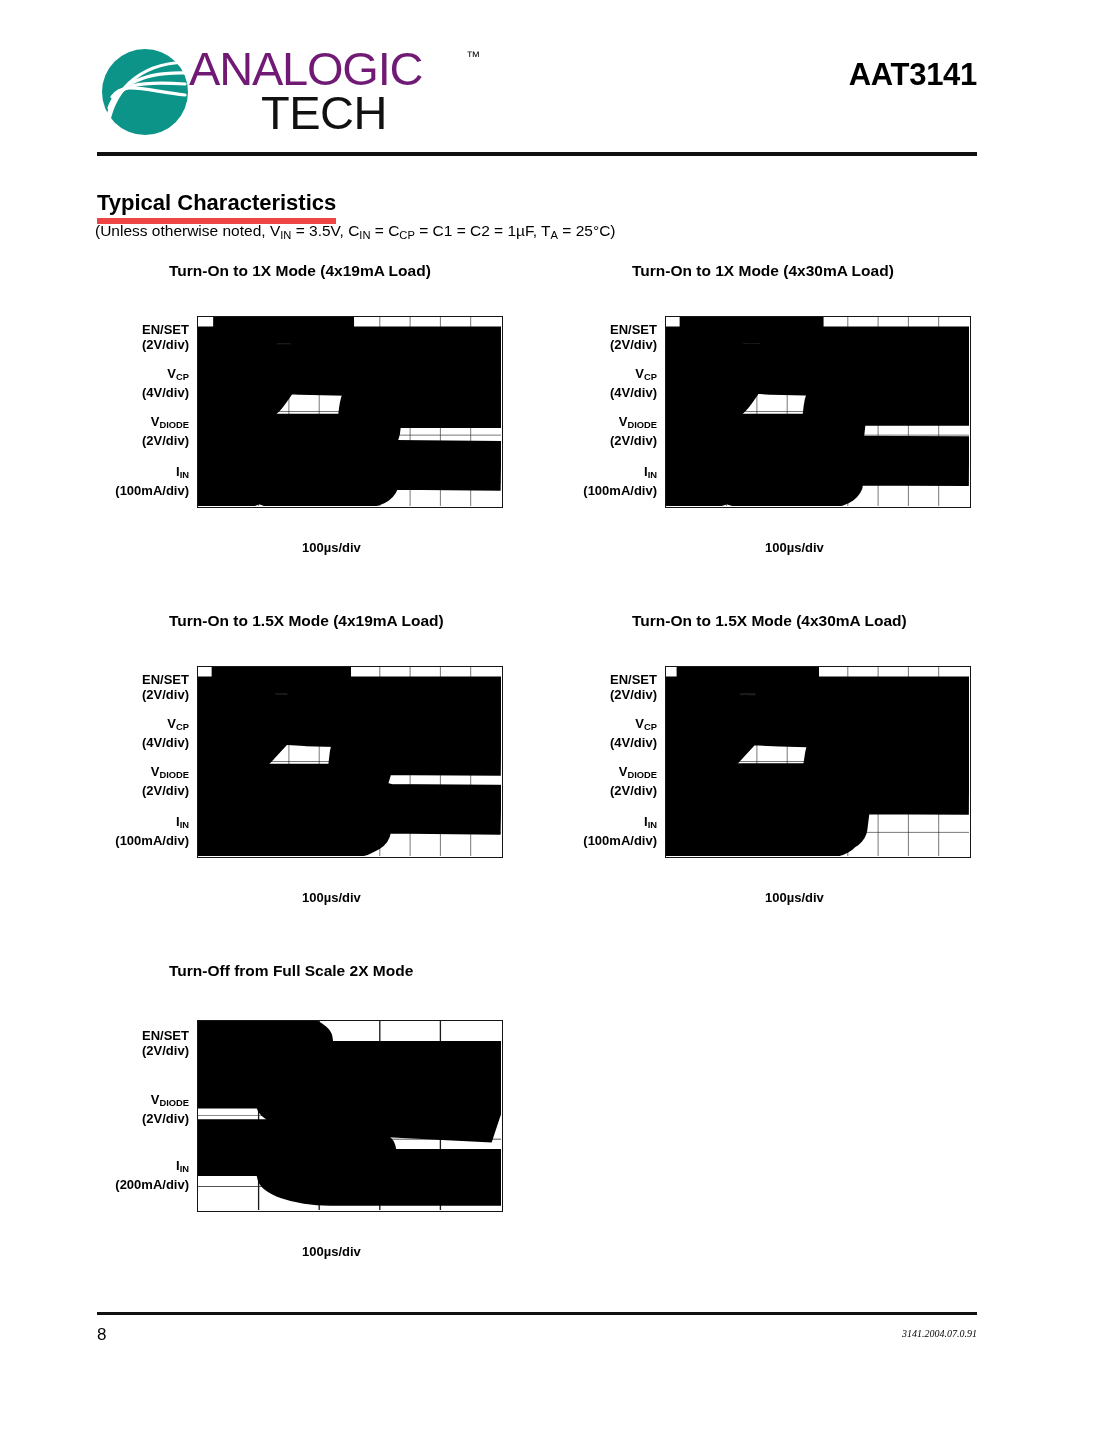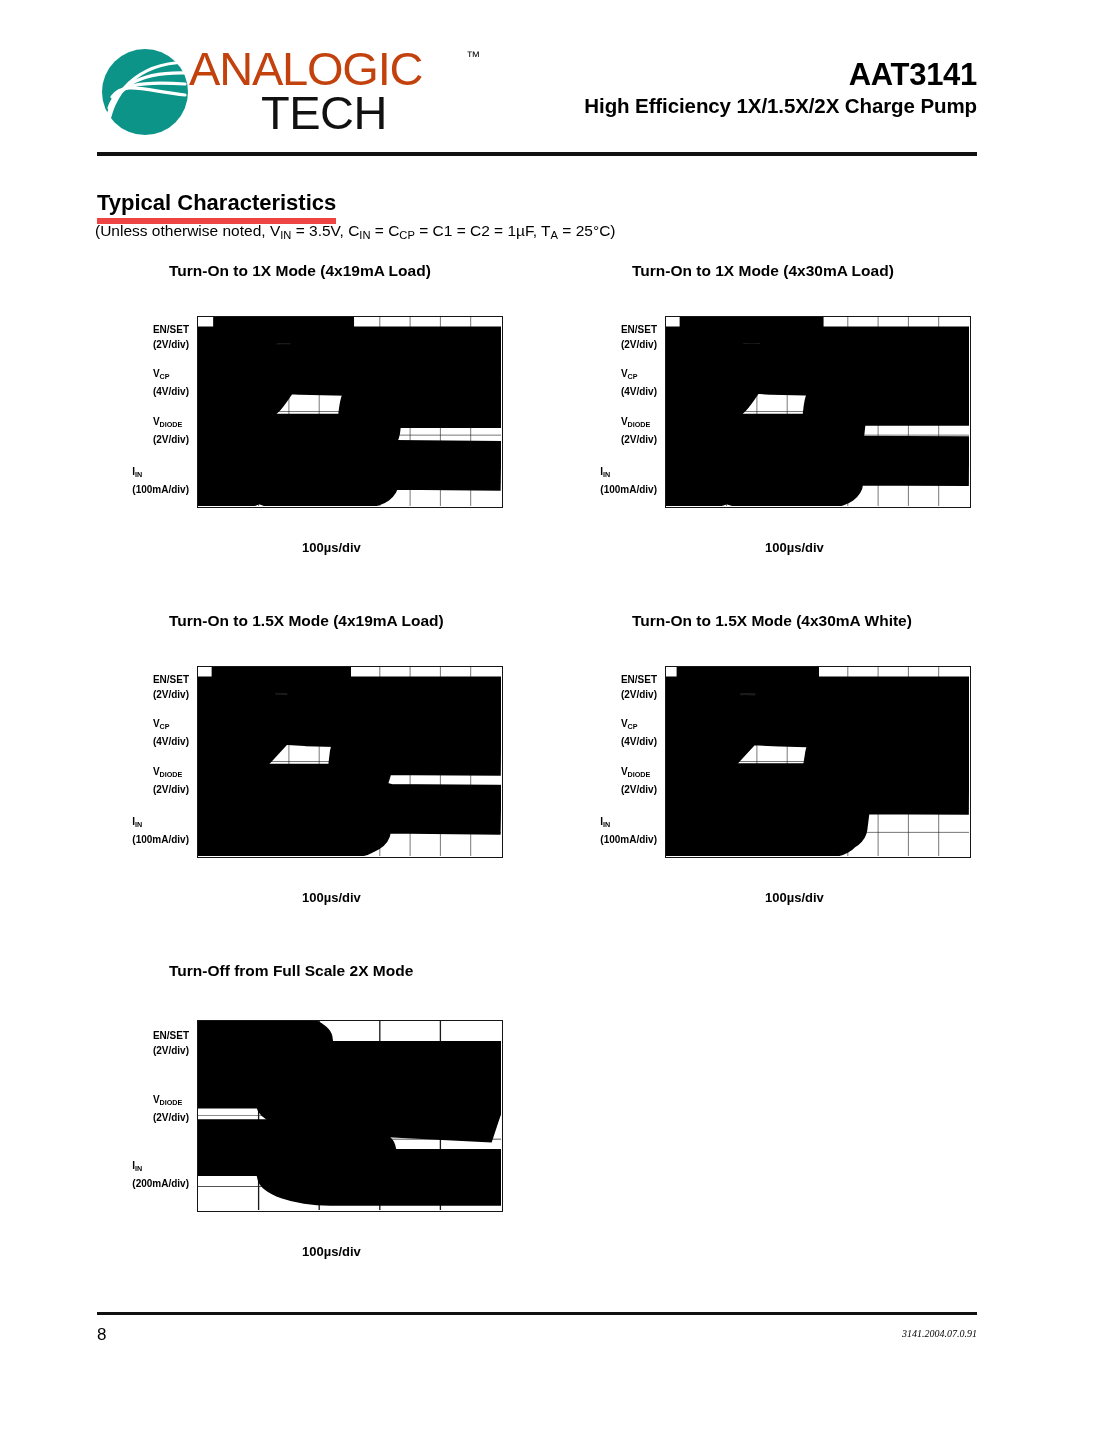--- a/index.html
+++ b/index.html
@@ -46,21 +46,21 @@
     height: 100px;
   }
   .wm-line1 {
     position: absolute;
     left: 0px;
     top: 0px;
     font-family: "Liberation Sans", sans-serif;
     font-size: 47px;
     letter-spacing: -1.2px;
     line-height: 50px;
-    color: #c2410c;
+    color: #701a75;
     font-weight: 400;
   }
   .wm-tm {
     position: absolute;
     left: 277px;
     top: 4px;
     font-size: 14px;
     color: #111111;
   }
   .wm-line2 {
@@ -129,21 +129,22 @@
   .panel-title {
     position: absolute;
     top: 0px;
     font-size: 15.5px;
     font-weight: bold;
     white-space: nowrap;
     text-align: right;
   }
   .panel-labels {
     position: absolute;
-    font-size: 10px;
+    text-align: right;
+    font-size: 13px;
     font-weight: bold;
     line-height: 15px;
   }
   .sig-label { position: absolute; right: 0; white-space: nowrap; }
   .sig-label .l1 { display: block; }
   .sig-label .l2 { display: block; }
   .scope {
     position: absolute;
     border: 1.5px solid #151515;
     box-sizing: border-box;
@@ -199,21 +200,20 @@
 
     <div id="logo-wordmark">
       <span class="wm-line1">ANALOGIC</span>
       <span class="wm-tm">™</span>
       <span class="wm-line2">TECH</span>
     </div>
   </div>
 
   <div id="header-titles">
     <div id="part-number">AAT3141</div>
-    <div class="subtitle-line">High Efficiency 1X/1.5X/2X Charge Pump</div>
   </div>
 </div>
 <div id="header-rule"></div>
 
 <div id="section-title">Typical Characteristics</div>
 <div id="section-conditions">
   (Unless otherwise noted, V<sub>IN</sub> = 3.5V, C<sub>IN</sub> = C<sub>CP</sub> = C1 = C2 = 1µF, T<sub>A</sub> = 25°C)
 </div>
 
 <div class="panel" style="left:97px; top:262px; width:440px; height:300px;">
@@ -376,21 +376,21 @@
         <path d="M0,5.14 L5.15,5.14 L5.33,4.4 L5.4,3.65 L5.48,3.45 L5.62,3.52 L10,3.55"></path>
         <path d="M0,6.98 L1.55,6.98 C1.65,6.98 1.72,6.4 1.82,6.25 C1.92,6.1 2.0,6.05 2.1,6.05 C2.18,6.07 2.24,6.1 2.3,6.3 C2.34,6.5 2.36,6.8 2.4,7.2 C2.42,7.45 2.44,7.5 2.46,7.0 L5.15,7.0 L5.22,6.78 L5.32,6.9 L5.45,5.6 L5.62,5.8 L6.2,6.0 L10,6.05"></path>
       </g>
     </svg>
   </div>
 
   <div class="timebase" style="left:205px; top:278px;">100µs/div</div>
 </div>
 
 <div class="panel" style="left:565px; top:612px; width:440px; height:300px;">
-  <div class="panel-title" style="left:67px;">Turn-On to 1.5X Mode (4x30mA White)</div>
+  <div class="panel-title" style="left:67px;">Turn-On to 1.5X Mode (4x30mA Load)</div>
 
   <div class="panel-labels" style="left:0px; top:54px; width:92px; height:186px;">
     <div class="sig-label" style="top:6px;">
       <span class="l1">EN/SET</span>
       <span class="l2">(2V/div)</span>
     </div>
     <div class="sig-label" style="top:50px;">
       <span class="l1">V<sub>CP</sub></span>
       <span class="l2">(4V/div)</span>
     </div>

